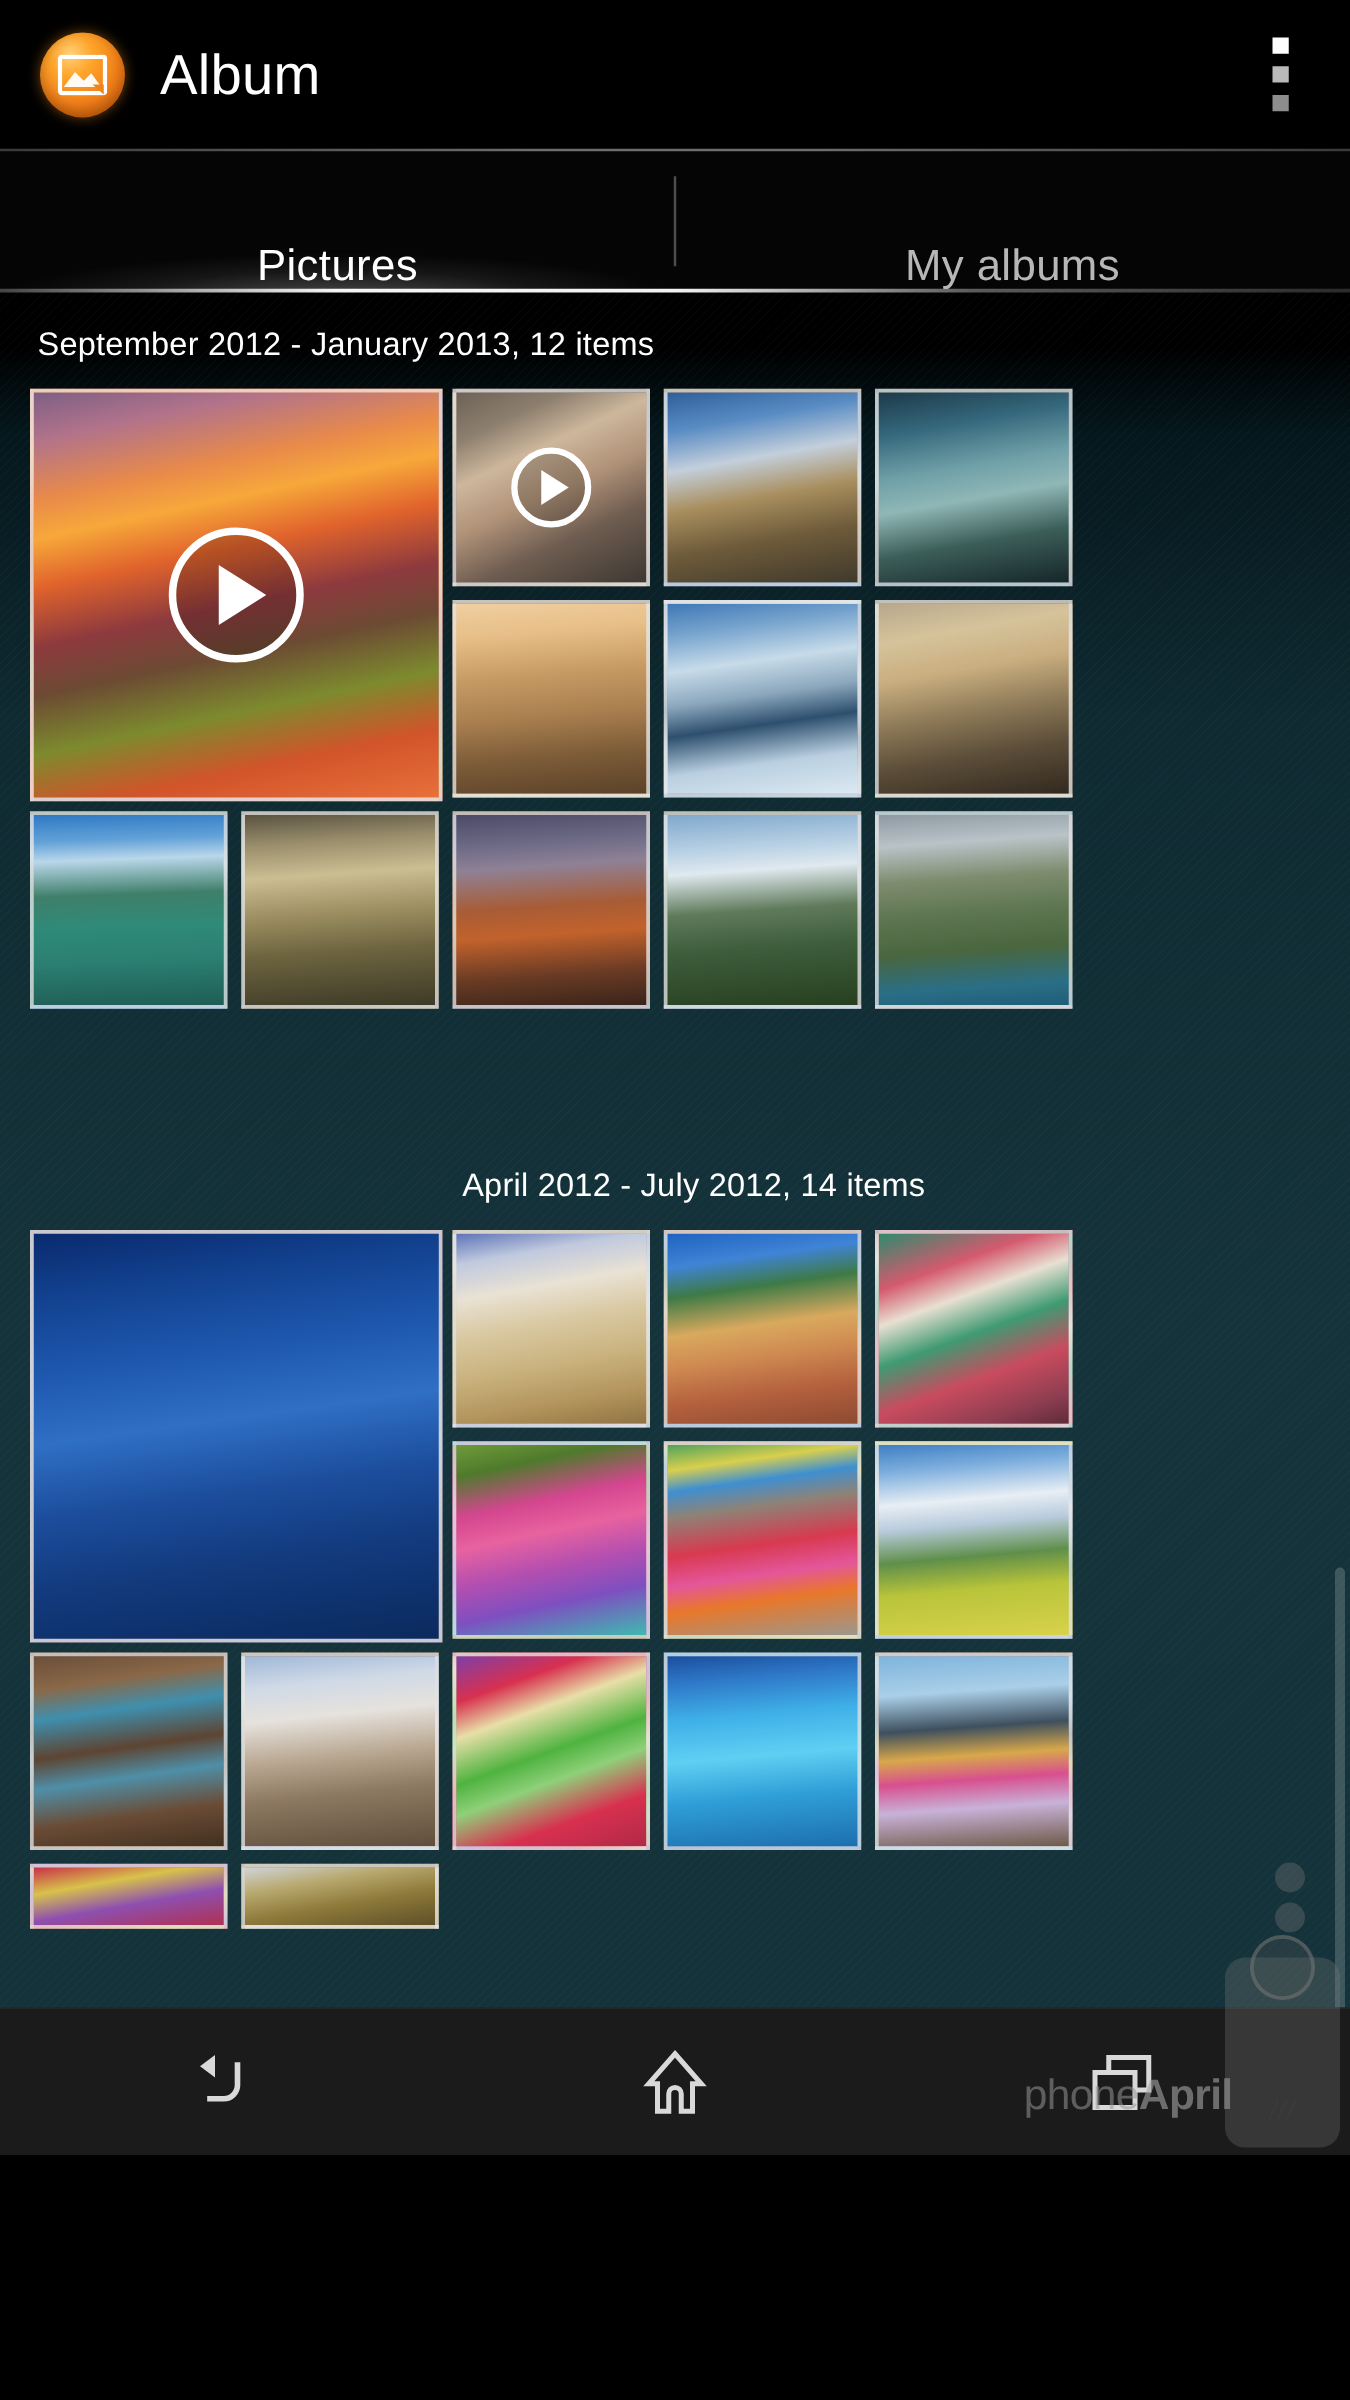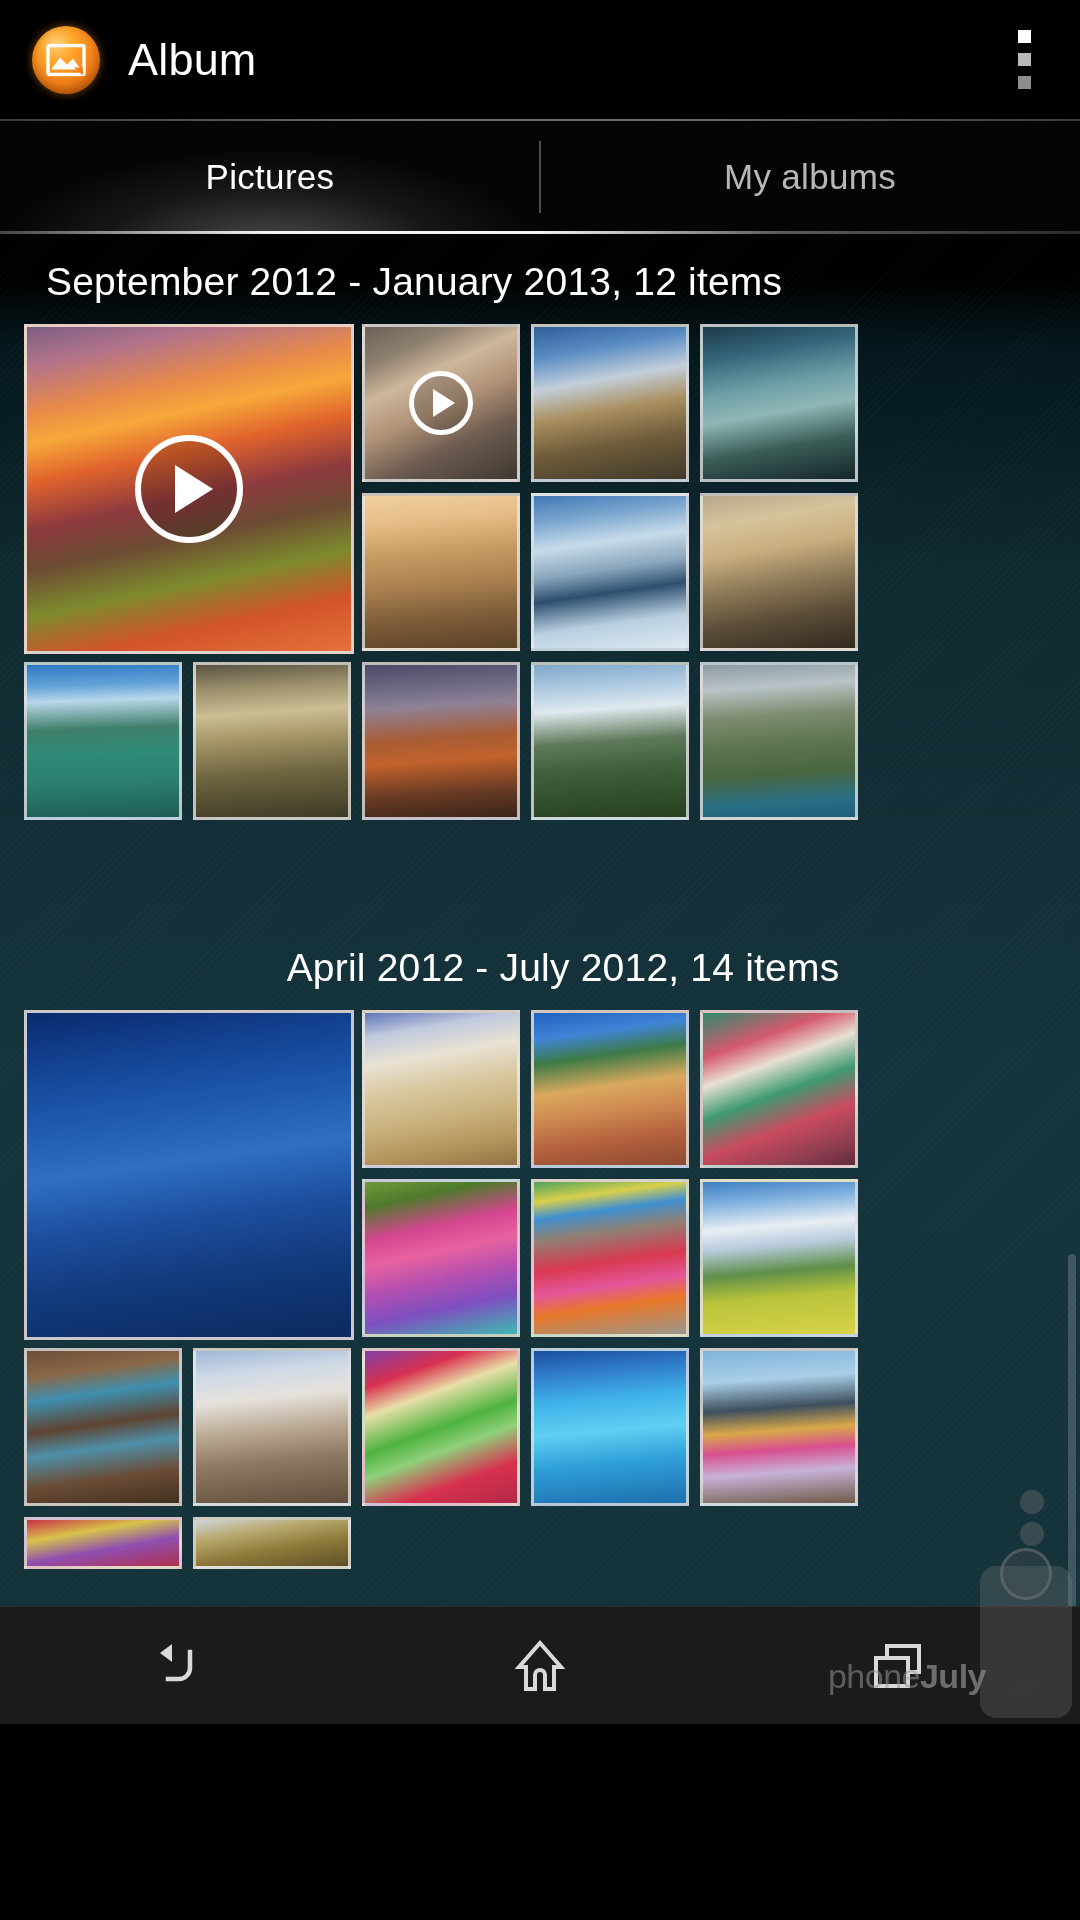--- a/index.html
+++ b/index.html
@@ -61,21 +61,21 @@
 
   .ab-divider{
     position:absolute; left:0; top:119px; width:1080px; height:2px;
     background:linear-gradient(90deg,#3a3a3a 0%,#6e6e6e 40%,#6e6e6e 60%,#3a3a3a 100%);
     z-index:41;
   }
 
   
   .tabbar{
     position:absolute; left:0; top:121px; width:1080px; height:112px;
-    background:#050505; display:flex; z-index:40;
+    background:#050505; display:flex; z-index:40;align-items:flex-end;
   }
   .tab{
     flex:1; display:flex; align-items:center; justify-content:center;
     position:relative; font-size:35px; letter-spacing:.3px;
   }
   .tab.active{ color:#ffffff; }
   .tab.active::before{
     content:""; position:absolute; left:0; top:0; width:100%; height:100%;
     background:radial-gradient(ellipse 70% 130% at 50% 118%, rgba(255,255,255,.30) 0%, rgba(255,255,255,.07) 45%, rgba(255,255,255,0) 72%);
     pointer-events:none;
@@ -90,22 +90,22 @@
     background:linear-gradient(90deg, rgba(120,120,120,.55) 0%, rgba(255,255,255,.95) 25%, rgba(255,255,255,.95) 50%, rgba(150,150,150,.6) 72%, rgba(90,90,90,.45) 100%);
     z-index:42;
   }
 
   
   .content{
     position:absolute; left:0; top:234px; width:1080px; height:1686px;
     overflow:hidden; z-index:10;
   }
   .section-title{
-    color:#ffffff; font-size:39px; font-weight:400;
-    padding:26px 0 20px 46px; letter-spacing:.2px;
+    color:#ffffff; font-size:26px; font-weight:400;
+    padding:26px 0 20px 30px; letter-spacing:.2px;
   }
   .grid{ position:relative; }
 
   .tile{
     position:absolute;
     border:3px solid rgba(228,228,228,.78);
     overflow:hidden;
     background:#111;
   }
   .tile.big{ border-color:rgba(236,226,220,.85); }
@@ -273,21 +273,21 @@
     <div class="navbtn">
       <svg width="62" height="54" viewBox="0 0 62 54">
         <rect x="18" y="7" width="32" height="26" fill="none" stroke="#d9d9d9" stroke-width="4"></rect>
         <rect x="7" y="19" width="32" height="28" fill="#1b1b1b" stroke="#d9d9d9" stroke-width="4"></rect>
       </svg>
     </div>
   </div>
 
   <div class="wm">
     <div class="wm-text">
-      <span>phone</span><b>July</b>
+      <span>phone</span><b>April</b>
     </div>
     <div class="wm-phone">
       <div class="wm-dots">
         <span></span>
         <span></span>
       </div>
       <div class="wm-slash">///</div>
     </div>
   </div>
 

